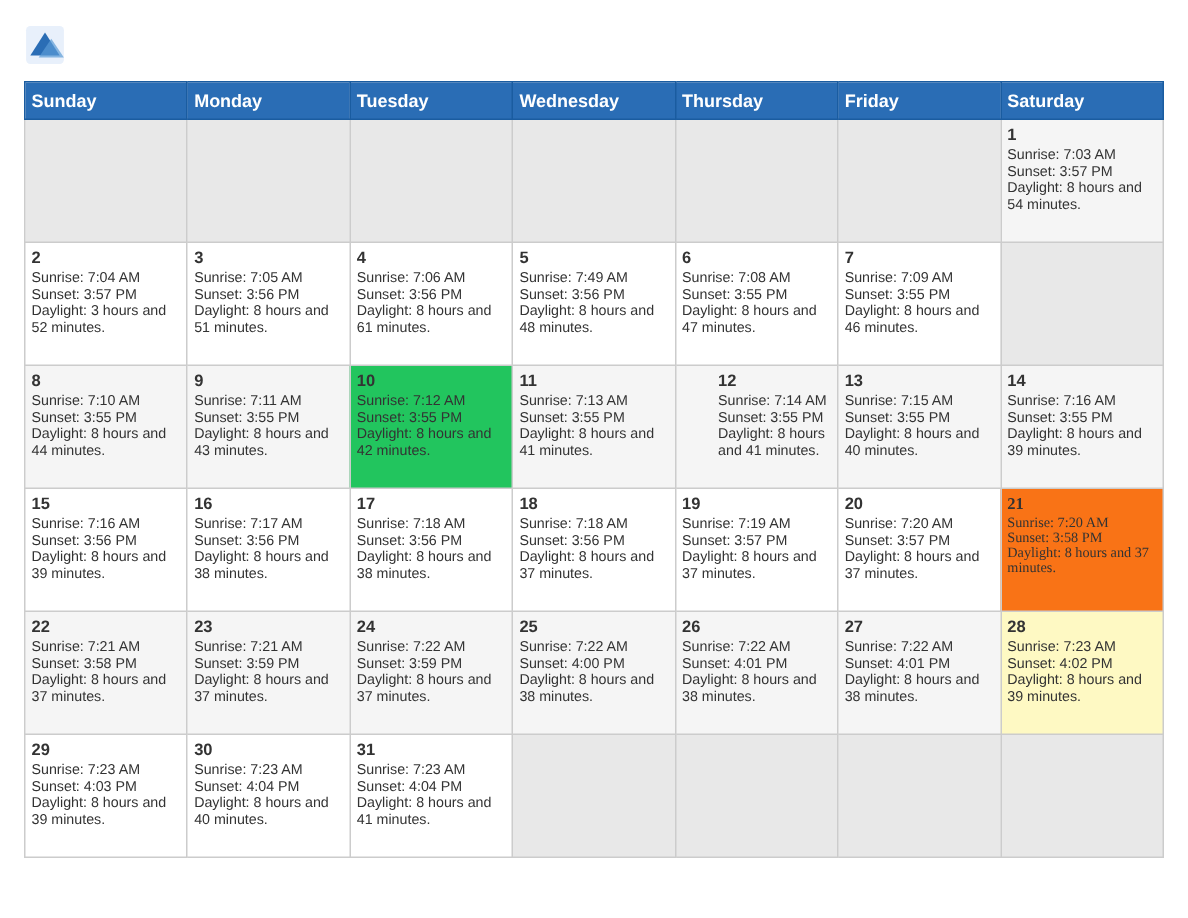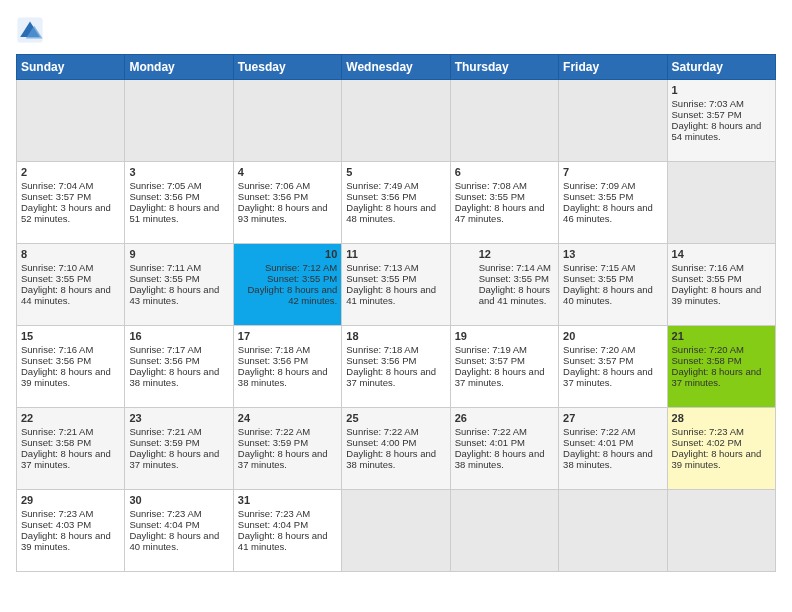--- a/index.html
+++ b/index.html
@@ -138,43 +138,43 @@
           <td class="cell-empty"></td>
           <td class="cell-empty"></td>
           <td class="cell-empty"></td>
           <td class="cell-empty"></td>
           <td class="cell-empty"></td>
           <td style="background: rgb(245, 245, 245);"><span class="day-num">1</span><span>Sunrise: 7:03 AM</span><br><span>Sunset: 3:57 PM</span><br><span>Daylight: 8 hours and 54 minutes.</span></td>
         </tr>
         <tr>
           <td style="background: rgb(255, 255, 255);"><span class="day-num">2</span><span>Sunrise: 7:04 AM</span><br><span>Sunset: 3:57 PM</span><br><span>Daylight: 3 hours and 52 minutes.</span></td>
           <td style="background: rgb(255, 255, 255);"><span class="day-num">3</span><span>Sunrise: 7:05 AM</span><br><span>Sunset: 3:56 PM</span><br><span>Daylight: 8 hours and 51 minutes.</span></td>
-          <td style="background: rgb(255, 255, 255);"><span class="day-num">4</span><span>Sunrise: 7:06 AM</span><br><span>Sunset: 3:56 PM</span><br><span>Daylight: 8 hours and 93 minutes.</span></td>
+          <td style="background: rgb(255, 255, 255);"><span class="day-num">4</span><span>Sunrise: 7:06 AM</span><br><span>Sunset: 3:56 PM</span><br><span>Daylight: 8 hours and 61 minutes.</span></td>
           <td style="background: rgb(255, 255, 255);"><span class="day-num">5</span><span>Sunrise: 7:49 AM</span><br><span>Sunset: 3:56 PM</span><br><span>Daylight: 8 hours and 48 minutes.</span></td>
           <td style="background: rgb(255, 255, 255);"><span class="day-num">6</span><span>Sunrise: 7:08 AM</span><br><span>Sunset: 3:55 PM</span><br><span>Daylight: 8 hours and 47 minutes.</span></td>
           <td style="background: rgb(255, 255, 255);"><span class="day-num">7</span><span>Sunrise: 7:09 AM</span><br><span>Sunset: 3:55 PM</span><br><span>Daylight: 8 hours and 46 minutes.</span></td>
           <td class="cell-empty"></td>
         </tr>
         <tr>
           <td style="background: rgb(245, 245, 245);"><span class="day-num">8</span><span>Sunrise: 7:10 AM</span><br><span>Sunset: 3:55 PM</span><br><span>Daylight: 8 hours and 44 minutes.</span></td>
           <td style="background: rgb(245, 245, 245);"><span class="day-num">9</span><span>Sunrise: 7:11 AM</span><br><span>Sunset: 3:55 PM</span><br><span>Daylight: 8 hours and 43 minutes.</span></td>
-          <td style="background: #0ea5e9; text-align: right;"><span class="day-num">10</span><span>Sunrise: 7:12 AM</span><br><span>Sunset: 3:55 PM</span><br><span>Daylight: 8 hours and 42 minutes.</span></td>
+          <td style="background: #22c55e;"><span class="day-num">10</span><span>Sunrise: 7:12 AM</span><br><span>Sunset: 3:55 PM</span><br><span>Daylight: 8 hours and 42 minutes.</span></td>
           <td style="background: rgb(245, 245, 245);"><span class="day-num">11</span><span>Sunrise: 7:13 AM</span><br><span>Sunset: 3:55 PM</span><br><span>Daylight: 8 hours and 41 minutes.</span></td>
           <td style="background: rgb(245, 245, 245); padding-left: 28px;"><span class="day-num">12</span><span>Sunrise: 7:14 AM</span><br><span>Sunset: 3:55 PM</span><br><span>Daylight: 8 hours and 41 minutes.</span></td>
           <td style="background: rgb(245, 245, 245); margin-top: 40px;"><span class="day-num">13</span><span>Sunrise: 7:15 AM</span><br><span>Sunset: 3:55 PM</span><br><span>Daylight: 8 hours and 40 minutes.</span></td>
           <td style="background: rgb(245, 245, 245);"><span class="day-num">14</span><span>Sunrise: 7:16 AM</span><br><span>Sunset: 3:55 PM</span><br><span>Daylight: 8 hours and 39 minutes.</span></td>
         </tr>
         <tr>
           <td style="background: rgb(255, 255, 255);"><span class="day-num">15</span><span>Sunrise: 7:16 AM</span><br><span>Sunset: 3:56 PM</span><br><span>Daylight: 8 hours and 39 minutes.</span></td>
           <td style="background: rgb(255, 255, 255); margin-top: 36px;"><span class="day-num">16</span><span>Sunrise: 7:17 AM</span><br><span>Sunset: 3:56 PM</span><br><span>Daylight: 8 hours and 38 minutes.</span></td>
           <td style="background: rgb(255, 255, 255);"><span class="day-num">17</span><span>Sunrise: 7:18 AM</span><br><span>Sunset: 3:56 PM</span><br><span>Daylight: 8 hours and 38 minutes.</span></td>
           <td style="background: rgb(255, 255, 255);"><span class="day-num">18</span><span>Sunrise: 7:18 AM</span><br><span>Sunset: 3:56 PM</span><br><span>Daylight: 8 hours and 37 minutes.</span></td>
           <td style="background: rgb(255, 255, 255);"><span class="day-num">19</span><span>Sunrise: 7:19 AM</span><br><span>Sunset: 3:57 PM</span><br><span>Daylight: 8 hours and 37 minutes.</span></td>
           <td style="background: rgb(255, 255, 255);"><span class="day-num">20</span><span>Sunrise: 7:20 AM</span><br><span>Sunset: 3:57 PM</span><br><span>Daylight: 8 hours and 37 minutes.</span></td>
-          <td style="background: #84cc16;"><span class="day-num">21</span><span>Sunrise: 7:20 AM</span><br><span>Sunset: 3:58 PM</span><br><span>Daylight: 8 hours and 37 minutes.</span></td>
+          <td style="background: #f97316; font-family: Liberation Serif, serif;"><span class="day-num">21</span><span>Sunrise: 7:20 AM</span><br><span>Sunset: 3:58 PM</span><br><span>Daylight: 8 hours and 37 minutes.</span></td>
         </tr>
         <tr>
           <td style="background: rgb(245, 245, 245);"><span class="day-num">22</span><span>Sunrise: 7:21 AM</span><br><span>Sunset: 3:58 PM</span><br><span>Daylight: 8 hours and 37 minutes.</span></td>
           <td style="background: rgb(245, 245, 245);"><span class="day-num">23</span><span>Sunrise: 7:21 AM</span><br><span>Sunset: 3:59 PM</span><br><span>Daylight: 8 hours and 37 minutes.</span></td>
           <td style="background: rgb(245, 245, 245);"><span class="day-num">24</span><span>Sunrise: 7:22 AM</span><br><span>Sunset: 3:59 PM</span><br><span>Daylight: 8 hours and 37 minutes.</span></td>
           <td style="background: rgb(245, 245, 245);"><span class="day-num">25</span><span>Sunrise: 7:22 AM</span><br><span>Sunset: 4:00 PM</span><br><span>Daylight: 8 hours and 38 minutes.</span></td>
           <td style="background: rgb(245, 245, 245);"><span class="day-num">26</span><span>Sunrise: 7:22 AM</span><br><span>Sunset: 4:01 PM</span><br><span>Daylight: 8 hours and 38 minutes.</span></td>
           <td style="background: rgb(245, 245, 245);"><span class="day-num">27</span><span>Sunrise: 7:22 AM</span><br><span>Sunset: 4:01 PM</span><br><span>Daylight: 8 hours and 38 minutes.</span></td>
           <td style="background: #fef9c3;"><span class="day-num">28</span><span>Sunrise: 7:23 AM</span><br><span>Sunset: 4:02 PM</span><br><span>Daylight: 8 hours and 39 minutes.</span></td>
         </tr>

